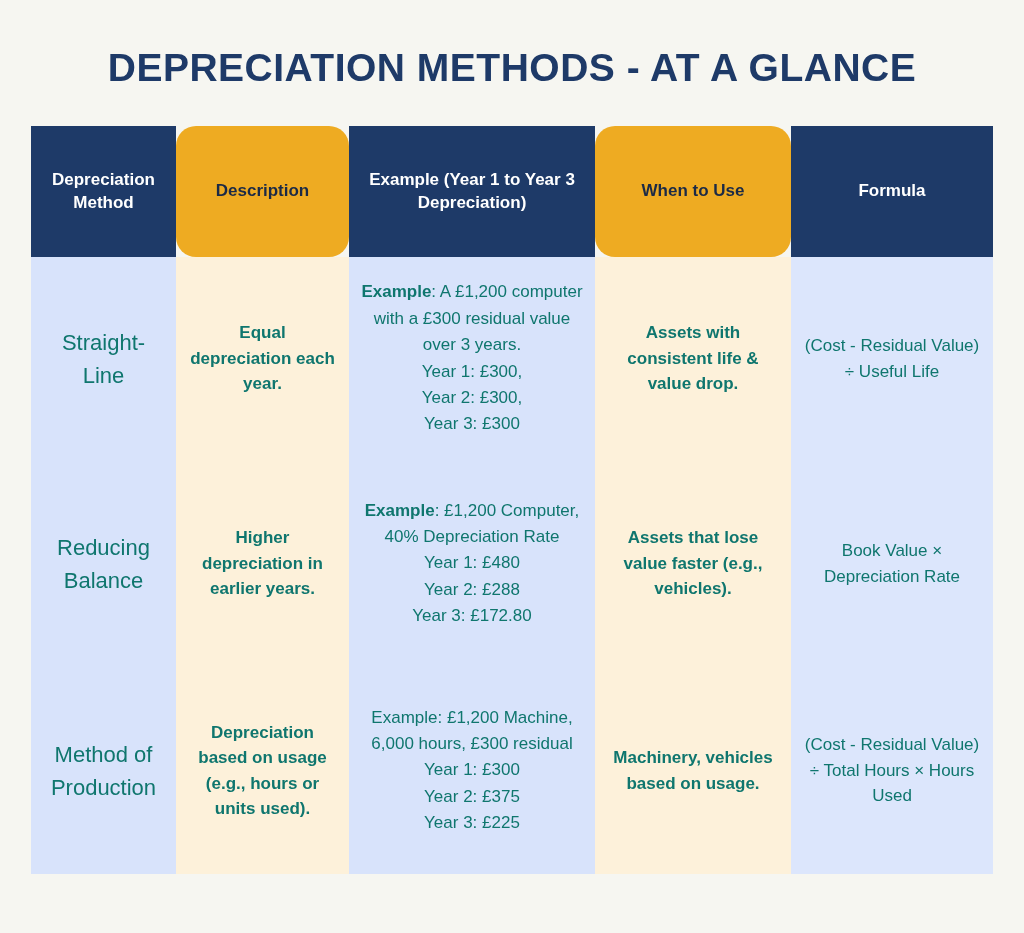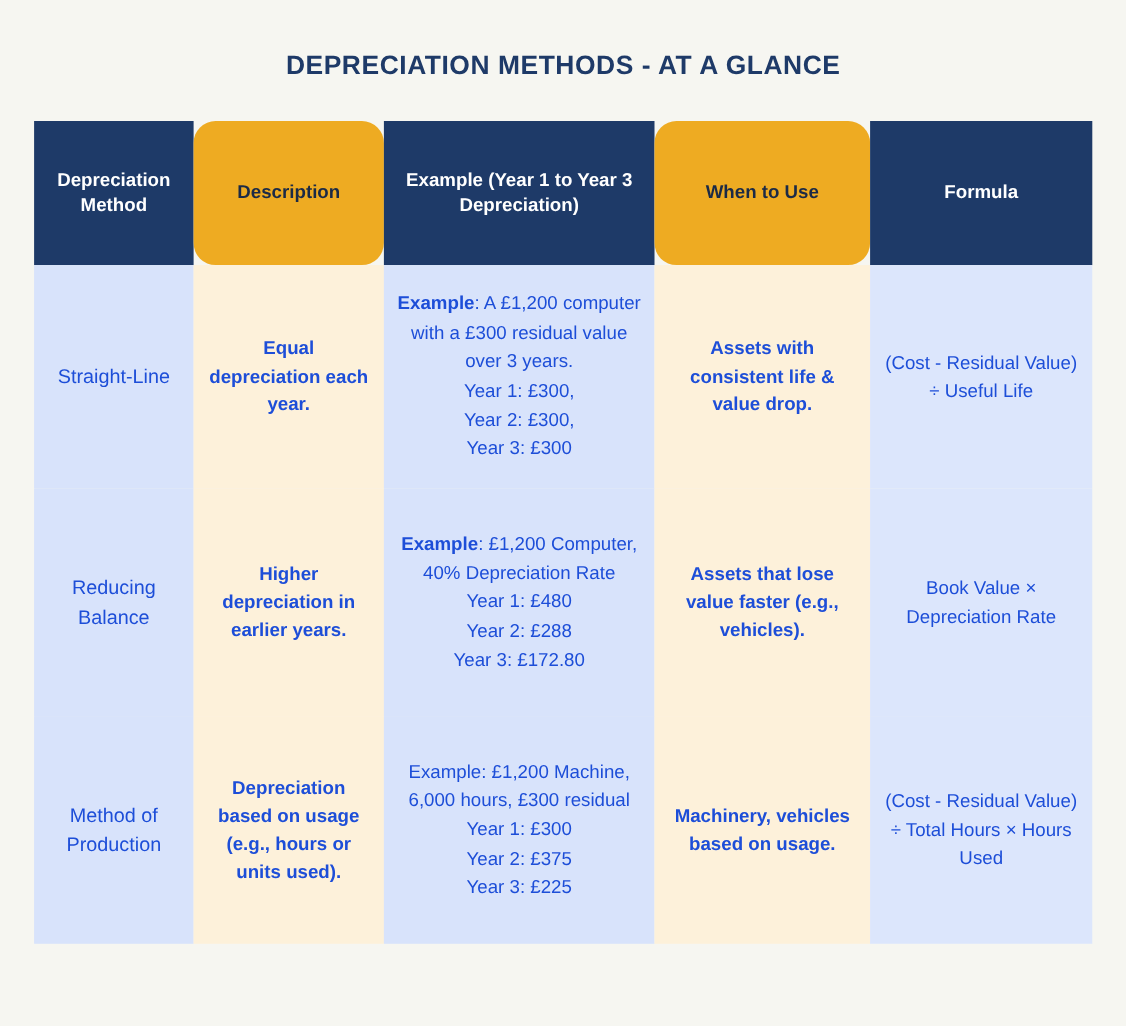--- a/index.html
+++ b/index.html
@@ -15,21 +15,21 @@
   }
   .page {
     width: 1024px;
     height: 933px;
     position: relative;
     box-sizing: border-box;
   }
   .title {
     text-align: center;
     color: #1e3a68;
-    font-size: 24px;
+    font-size: 39px;
     font-weight: bold;
     letter-spacing: 0.5px;
     padding-top: 46px;
     padding-bottom: 0;
     margin: 0;
     font-family: "Liberation Sans", sans-serif;
   }
   .table-wrap {
     margin: 36px 31px 0 31px;
     width: 982px;
@@ -60,32 +60,32 @@
     line-height: 1.35;
     color: #ffffff;
   }
   th.hdr-navy { background: #1e3a68; color: #ffffff; }
   th.hdr-gold { background: #eeab22; color: #1b2a46; border-radius: 20px; }
 
   
   td.cell {
     font-size: 17px;
     line-height: 1.45;
-    color: #1d4ed8;
+    color: #0f766e;
   }
   td.blue { background: #d8e3fb; }
   td.cream { background: #fdf1da; }
   td.lightblue { background: #dce6fc; }
 
   tr.row1 td { height: 203px; }
   tr.row2 td { height: 207px; }
   tr.row3 td { height: 207px; }
 
   td.method {
-    font-size: 18px;
+    font-size: 22px;
     font-weight: normal;
     line-height: 1.5;
   }
   td.desc {
     font-weight: bold;
     line-height: 1.5;
   }
   td.example {
     line-height: 1.55;
   }

